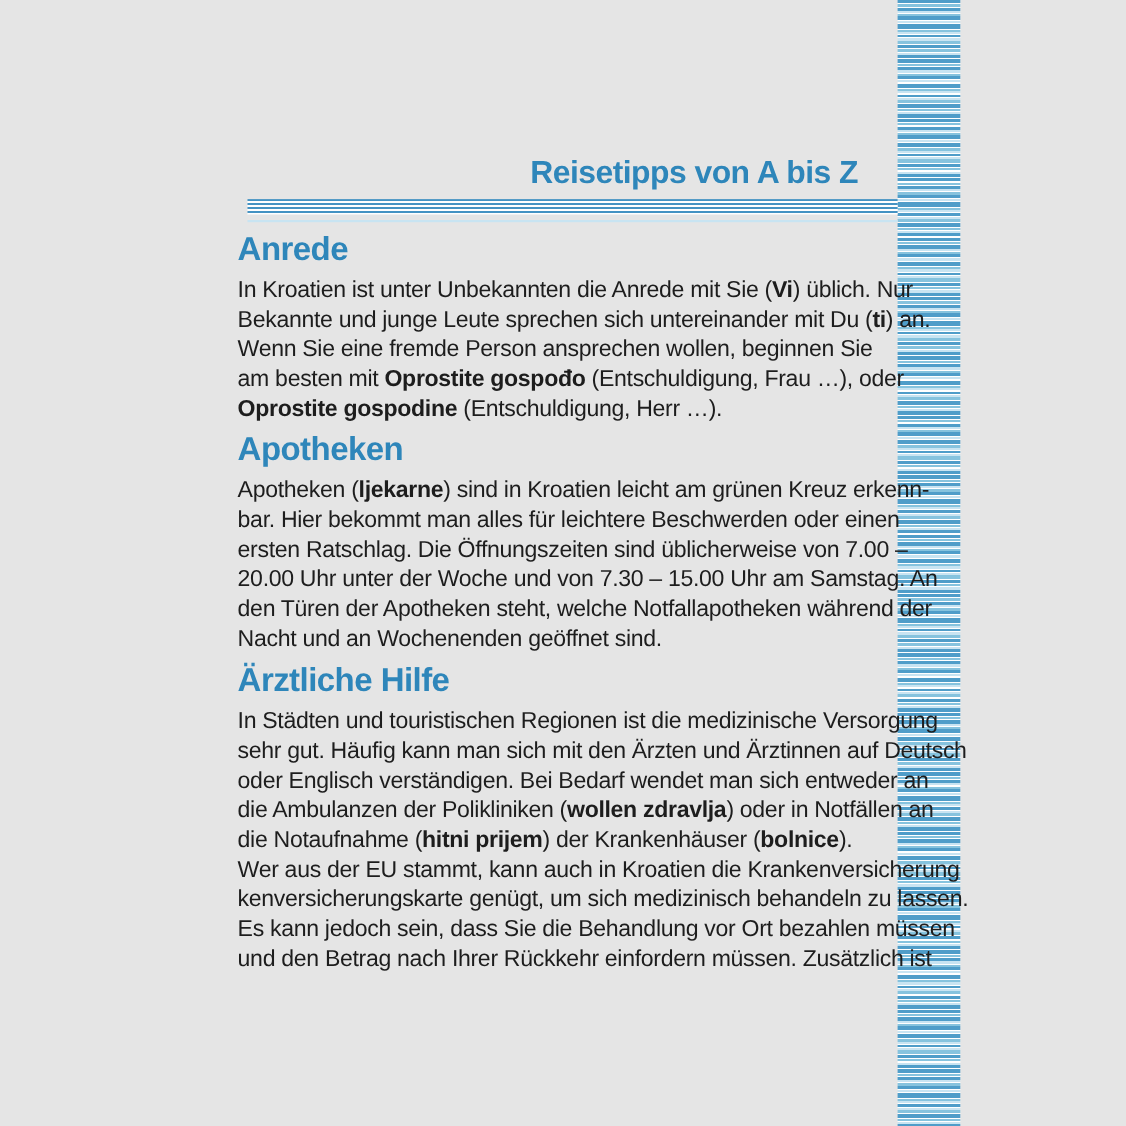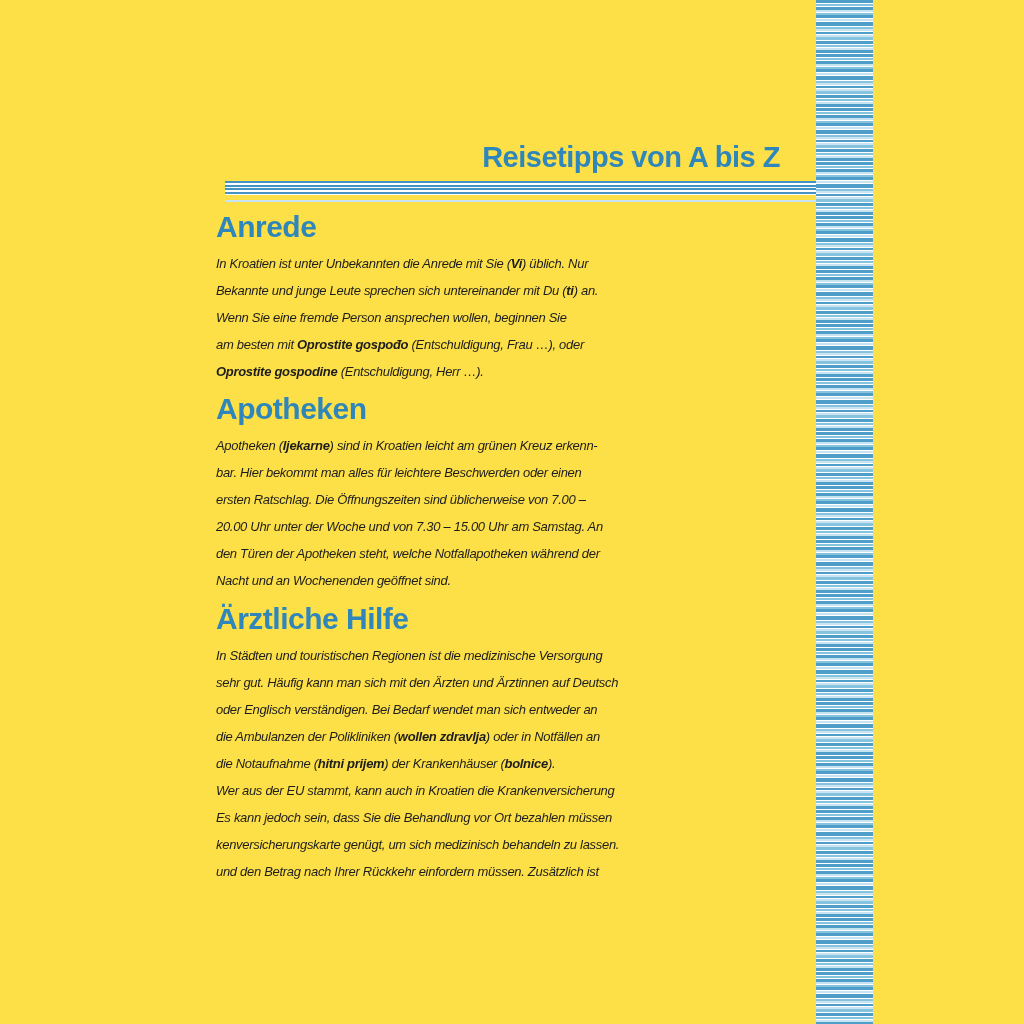--- a/index.html
+++ b/index.html
@@ -1,19 +1,19 @@
 <!DOCTYPE html>
 <html><head>
 <meta charset="utf-8">
 <style>
   html,body{margin:0;padding:0;background:#ffffff;}
   .page{
     position:relative;
     width:1024px;height:1024px;
-    background:#fde047;
+    background:#e5e5e5;
     overflow:hidden;
     font-family:"Liberation Sans",sans-serif;
   }
   
   .band{
     position:absolute;top:0;left:816px;width:57px;height:1024px;
     background:repeating-linear-gradient(to bottom,
       #4f9dc9 0px,#4f9dc9 3px,
       #ffffff 3px,#ffffff 4px,
       #86c3de 4px,#86c3de 6px,
@@ -64,23 +64,22 @@
   #sec-1{top:392px;}
   #sec-2{top:602px;}
   .section h2{
     margin:0 0 6px 0;
     font-size:30px;font-weight:bold;line-height:34px;letter-spacing:-0.5px;
     color:#2e86ba;
   }
   .para{color:#1d1d1d;}
   .line{
     height:27px;line-height:27px;
-    font-size:13px;letter-spacing:-0.3px;
+    font-size:21px;letter-spacing:-0.3px;
     white-space:nowrap;
-    font-style:italic;
   }
   .line b{font-weight:bold;}
 </style>
 </head>
 <body>
 
 <div class="page">
   <div class="band"></div>
 
   <div class="running-title">Reisetipps von A bis Z</div>
@@ -112,19 +111,19 @@
       </section>
       <section class="section" id="sec-2">
         <h2>Ärztliche Hilfe</h2>
         <div class="para">
           <div class="line"><span>In Städten und touristischen Regionen ist die medizinische Versorgung</span></div>
           <div class="line"><span>sehr gut. Häufig kann man sich mit den Ärzten und Ärztinnen auf Deutsch</span></div>
           <div class="line"><span>oder Englisch verständigen. Bei Bedarf wendet man sich entweder an</span></div>
           <div class="line"><span>die Ambulanzen der Polikliniken (</span><b>wollen zdravlja</b><span>) oder in Notfällen an</span></div>
           <div class="line"><span>die Notaufnahme (</span><b>hitni prijem</b><span>) der Krankenhäuser (</span><b>bolnice</b><span>).</span></div>
           <div class="line"><span>Wer aus der EU stammt, kann auch in Kroatien die Krankenversicherung</span></div>
+          <div class="line"><span>kenversicherungskarte genügt, um sich medizinisch behandeln zu lassen.</span></div>
           <div class="line"><span>Es kann jedoch sein, dass Sie die Behandlung vor Ort bezahlen müssen</span></div>
-          <div class="line"><span>kenversicherungskarte genügt, um sich medizinisch behandeln zu lassen.</span></div>
           <div class="line"><span>und den Betrag nach Ihrer Rückkehr einfordern müssen. Zusätzlich ist</span></div>
         </div>
       </section>
     </div>
 </div>
 
 </body></html>

